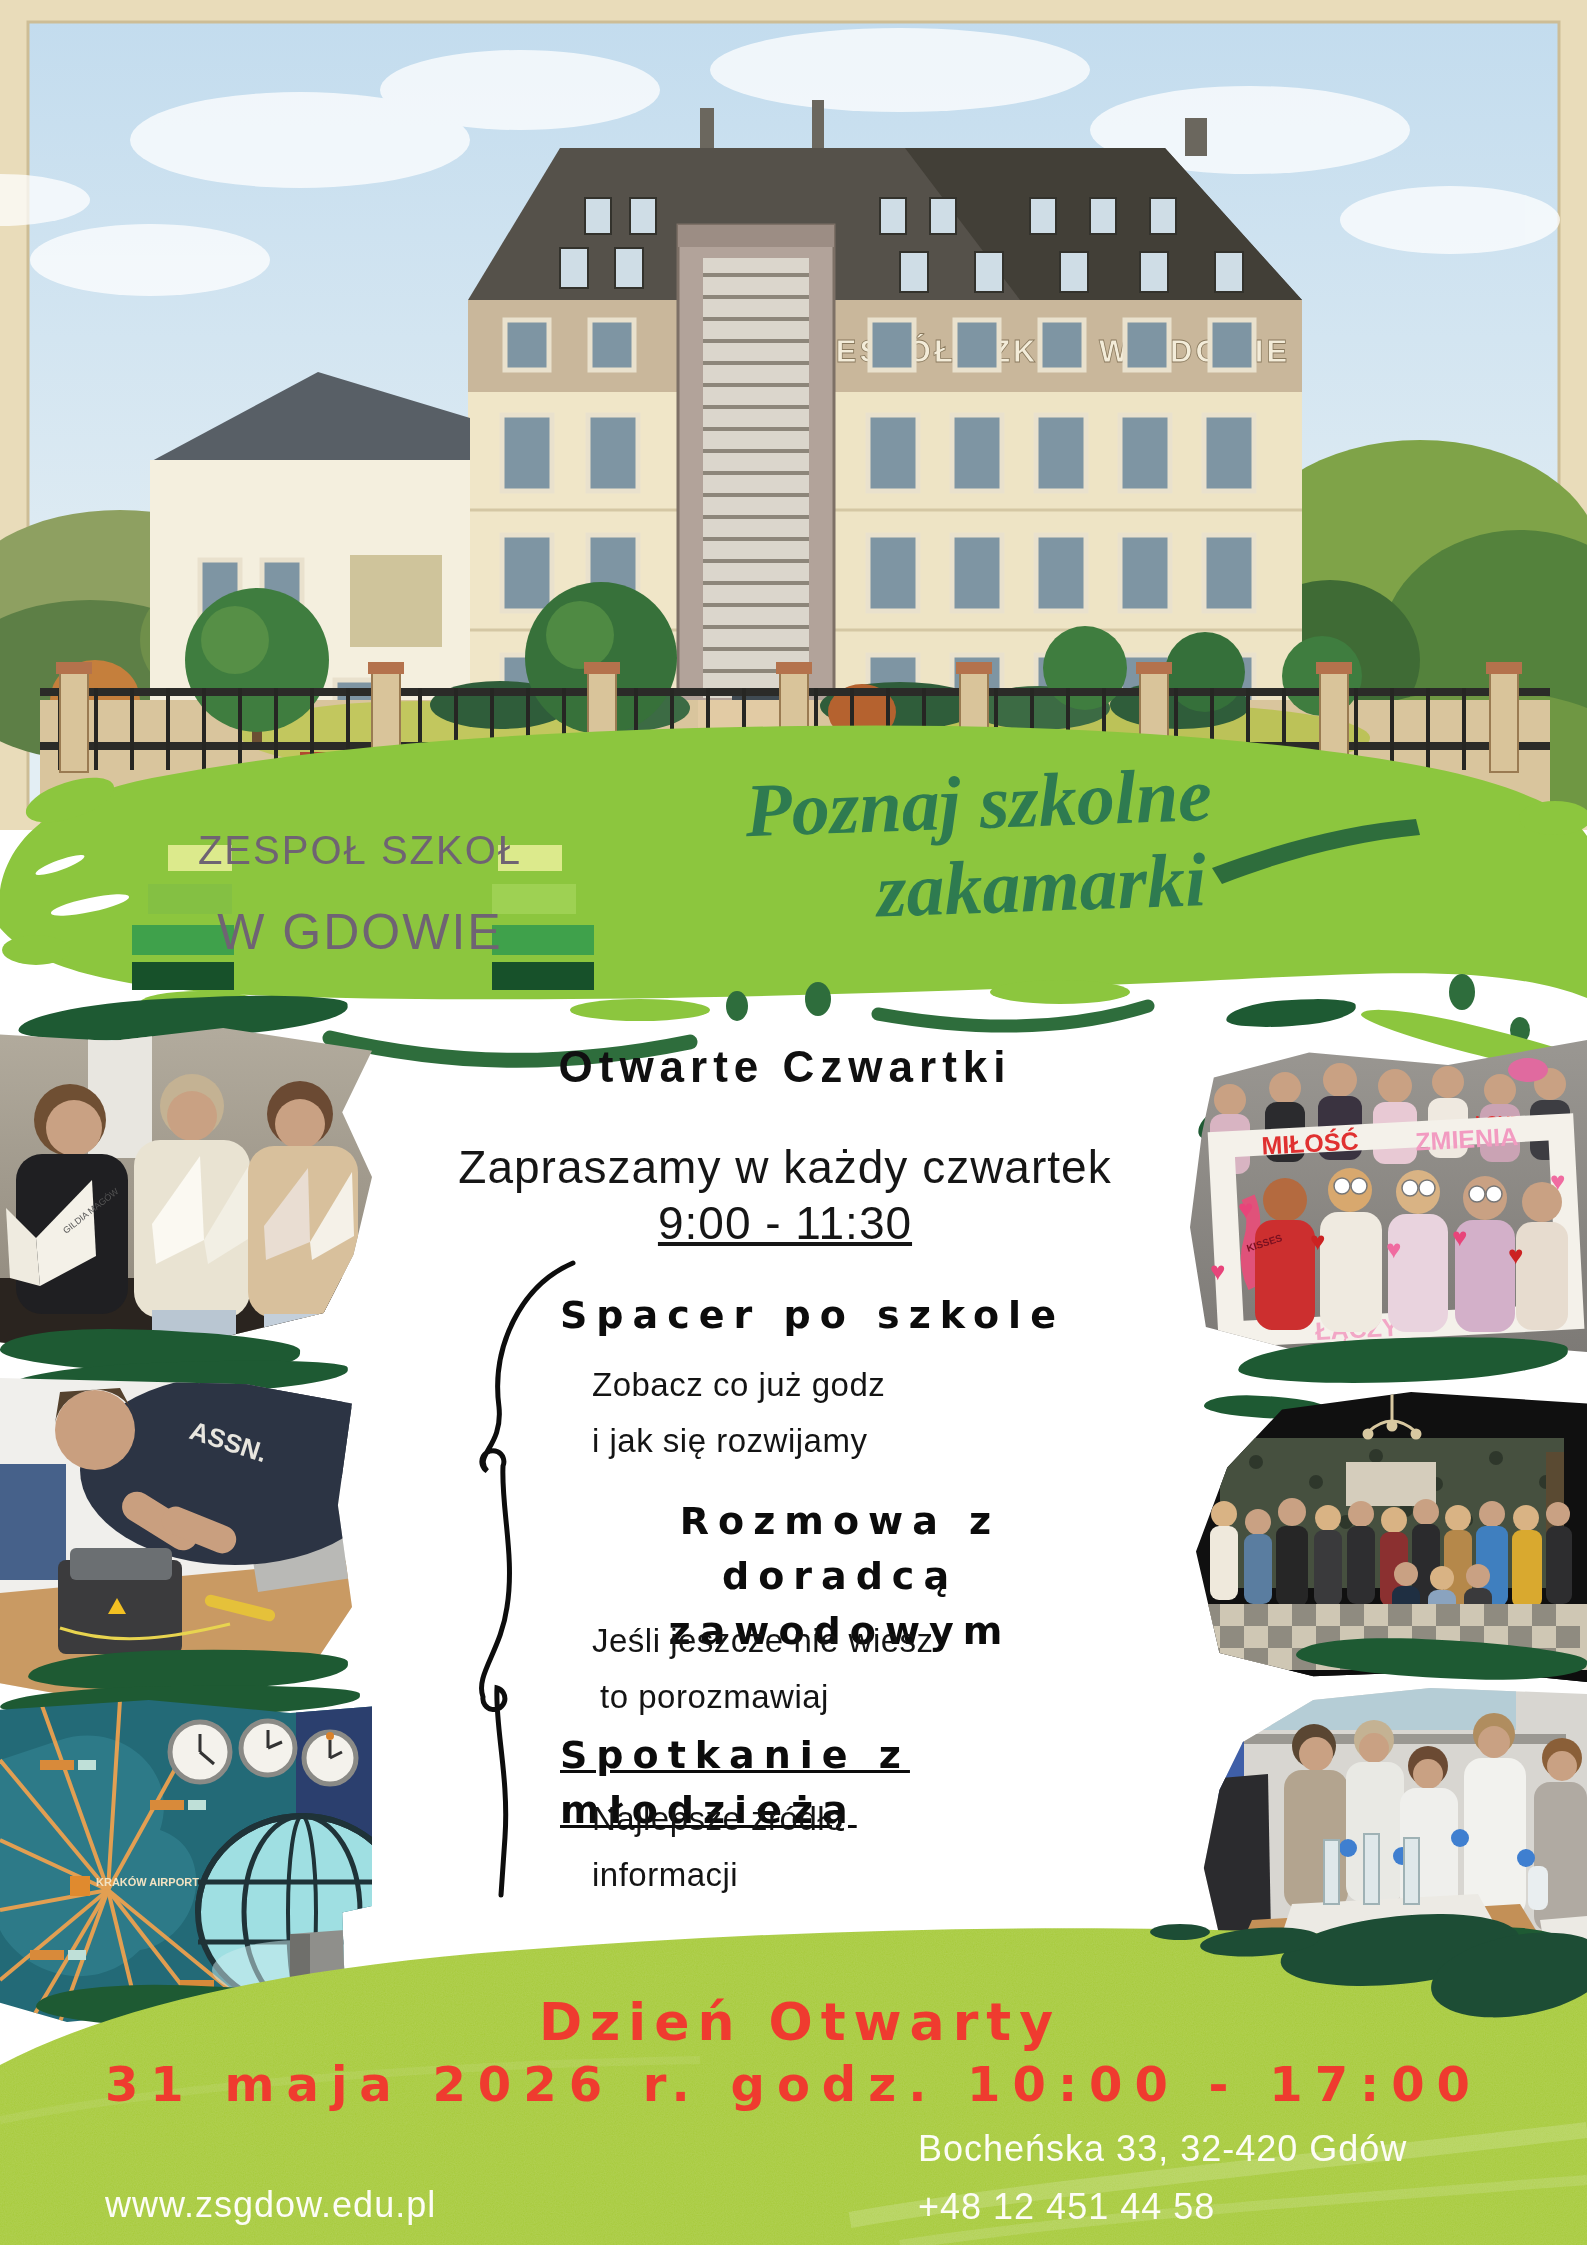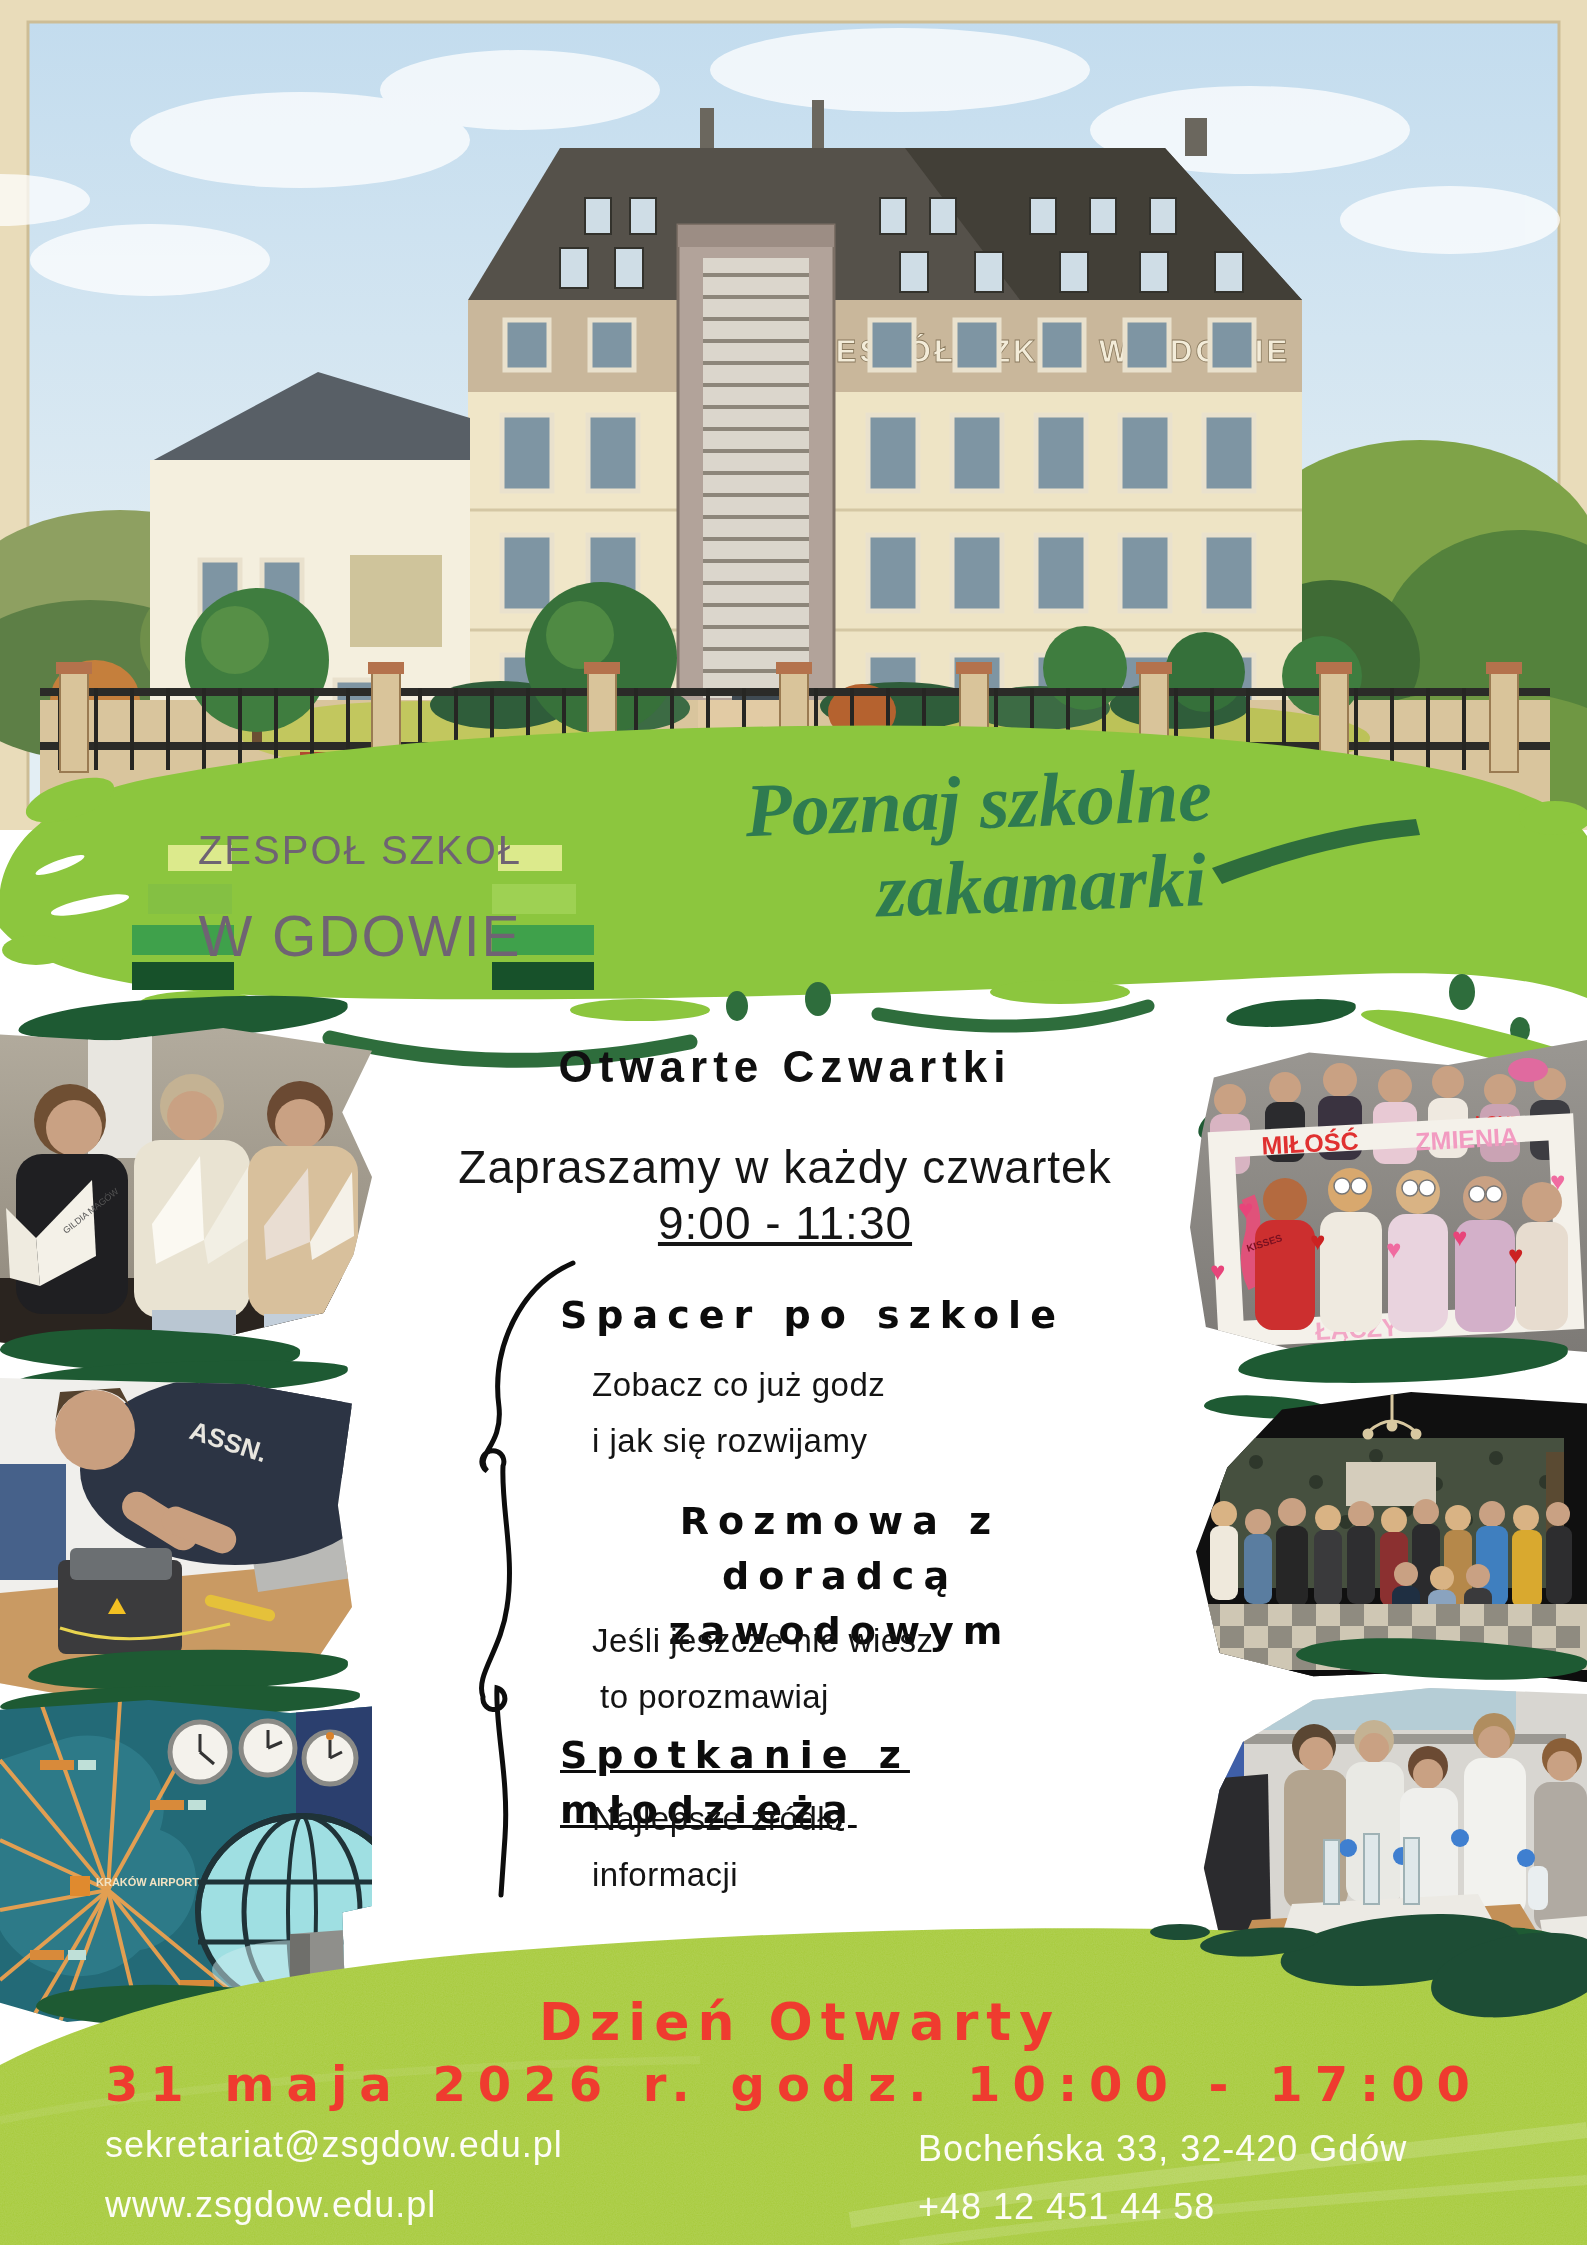--- a/index.html
+++ b/index.html
@@ -1,21 +1,21 @@
 <!DOCTYPE html>
 <html><head>
 <meta charset="utf-8">
 <style>
   html,body{margin:0;padding:0;background:#777;}
   .stage{position:relative;width:1587px;height:2245px;background:#ffffff;overflow:hidden;
          font-family:"Liberation Sans",sans-serif;}
   .abs{position:absolute;}
   
   .logo-line1{font-size:40px;letter-spacing:2px;color:#6f6373;text-align:center;width:100%;}
-  .logo-line2{font-size:57px;letter-spacing:2px;color:#6f6373;text-align:center;width:100%;}
+  .logo-line2{font-size:50px;letter-spacing:2px;color:#6f6373;text-align:center;width:100%;}
   .script{font-family:cursive;font-style:italic;font-weight:bold;color:#2e7b50;
           text-align:center;width:100%;line-height:1.12;}
   .h-title{font-size:44px;font-weight:800;color:#101010;letter-spacing:6px;text-align:center;width:100%;}
   .h-sub{font-size:46px;font-weight:400;color:#161616;letter-spacing:1px;text-align:center;width:100%;}
   .sec-title{font-family:"DejaVu Sans",sans-serif;font-size:38px;font-weight:700;color:#0c0c0c;
              letter-spacing:9px;line-height:1.45;}
   .sec-line{font-size:33px;font-weight:400;color:#141414;letter-spacing:0.5px;}
   .ev-title{font-family:"DejaVu Sans",sans-serif;font-size:52px;font-weight:700;color:#ef3b2f;
             letter-spacing:8px;text-align:center;width:100%;}
   .ev-date{font-family:"DejaVu Sans",sans-serif;font-size:48px;font-weight:700;color:#ef3b2f;
@@ -695,18 +695,17 @@
       <ellipse cx="1400" cy="70" rx="120" ry="34" transform="rotate(-6 1400 70)"></ellipse>
       <ellipse cx="1520" cy="95" rx="90" ry="40" transform="rotate(-10 1520 95)"></ellipse>
       <ellipse cx="1260" cy="62" rx="60" ry="14" transform="rotate(-4 1260 62)"></ellipse>
       <ellipse cx="1180" cy="52" rx="30" ry="8"></ellipse>
     </g>
   </svg>
 
   <div class="abs ev-title" style="left:300px;top:1992px;width:1000px;">Dzień Otwarty</div>
   <div class="abs ev-date" style="left:60px;top:2056px;width:1467px;">31 maja 2026 r. godz. 10:00 - 17:00</div>
 
-  <div class="abs contact" style="left:105px;top:2124px;">sekretariat@zsgdow.edu.pl</div>
   <div class="abs contact" style="left:105px;top:2184px;">www.zsgdow.edu.pl</div>
   <div class="abs contact" style="left:918px;top:2128px;">Bocheńska 33, 32-420 Gdów</div>
   <div class="abs contact" style="left:918px;top:2186px;">+48 12 451 44 58</div>
 
 </div>
 
 </body></html>

